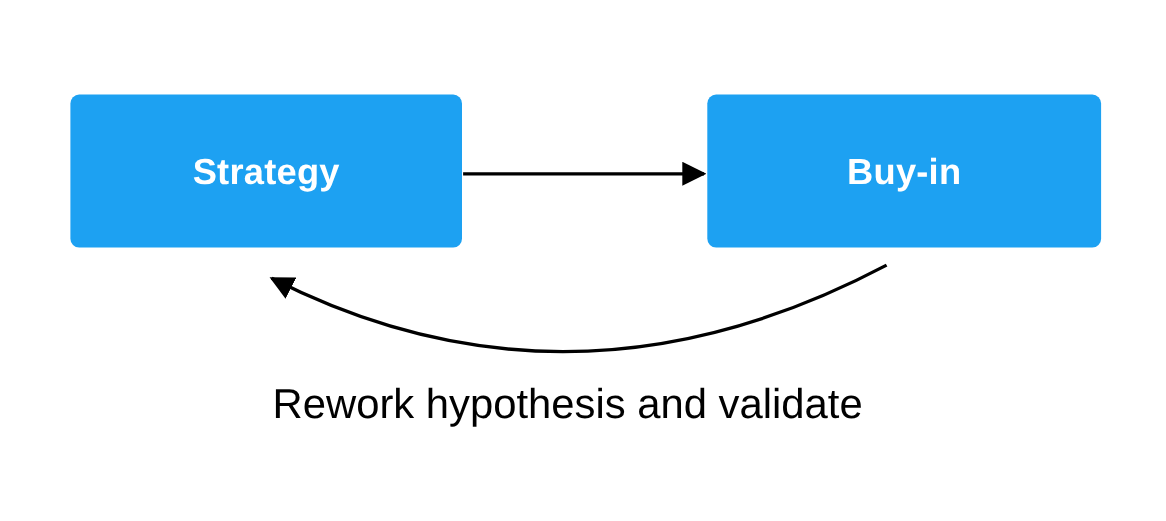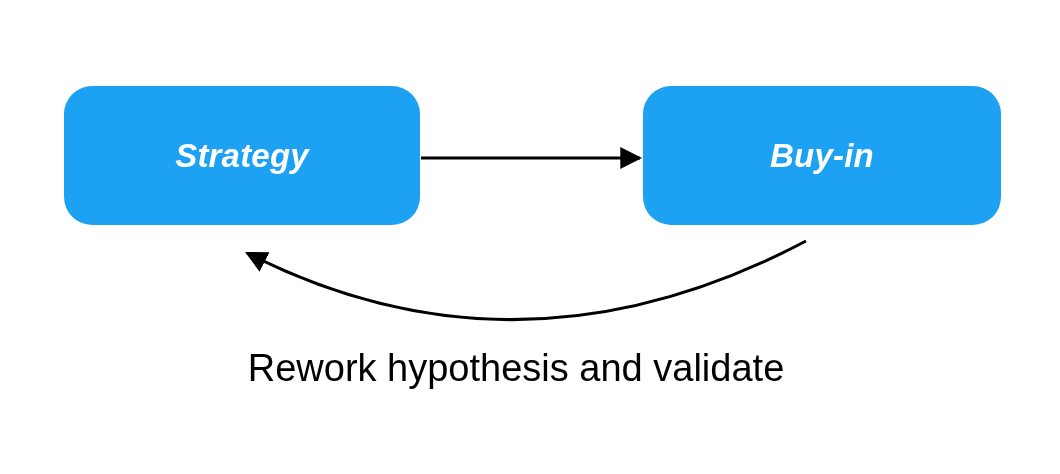--- a/index.html
+++ b/index.html
@@ -16,29 +16,28 @@
     overflow: hidden;
   }
   .connector-layer {
     position: absolute;
     inset: 0;
     width: 1060px;
     height: 474px;
   }
   .node {
     position: absolute;
-    border-radius: 28px;
+    border-radius: 8px;
     display: flex;
     align-items: center;
     justify-content: center;
     color: #ffffff;
     font-size: 33px;
     font-weight: 600;
     letter-spacing: 0.2px;
-    font-style: italic;
   }
   .node-strategy {
     left: 64px;
     top: 86px;
     width: 356px;
     height: 139px;
   }
   .node-buyin {
     left: 643px;
     top: 86px;

